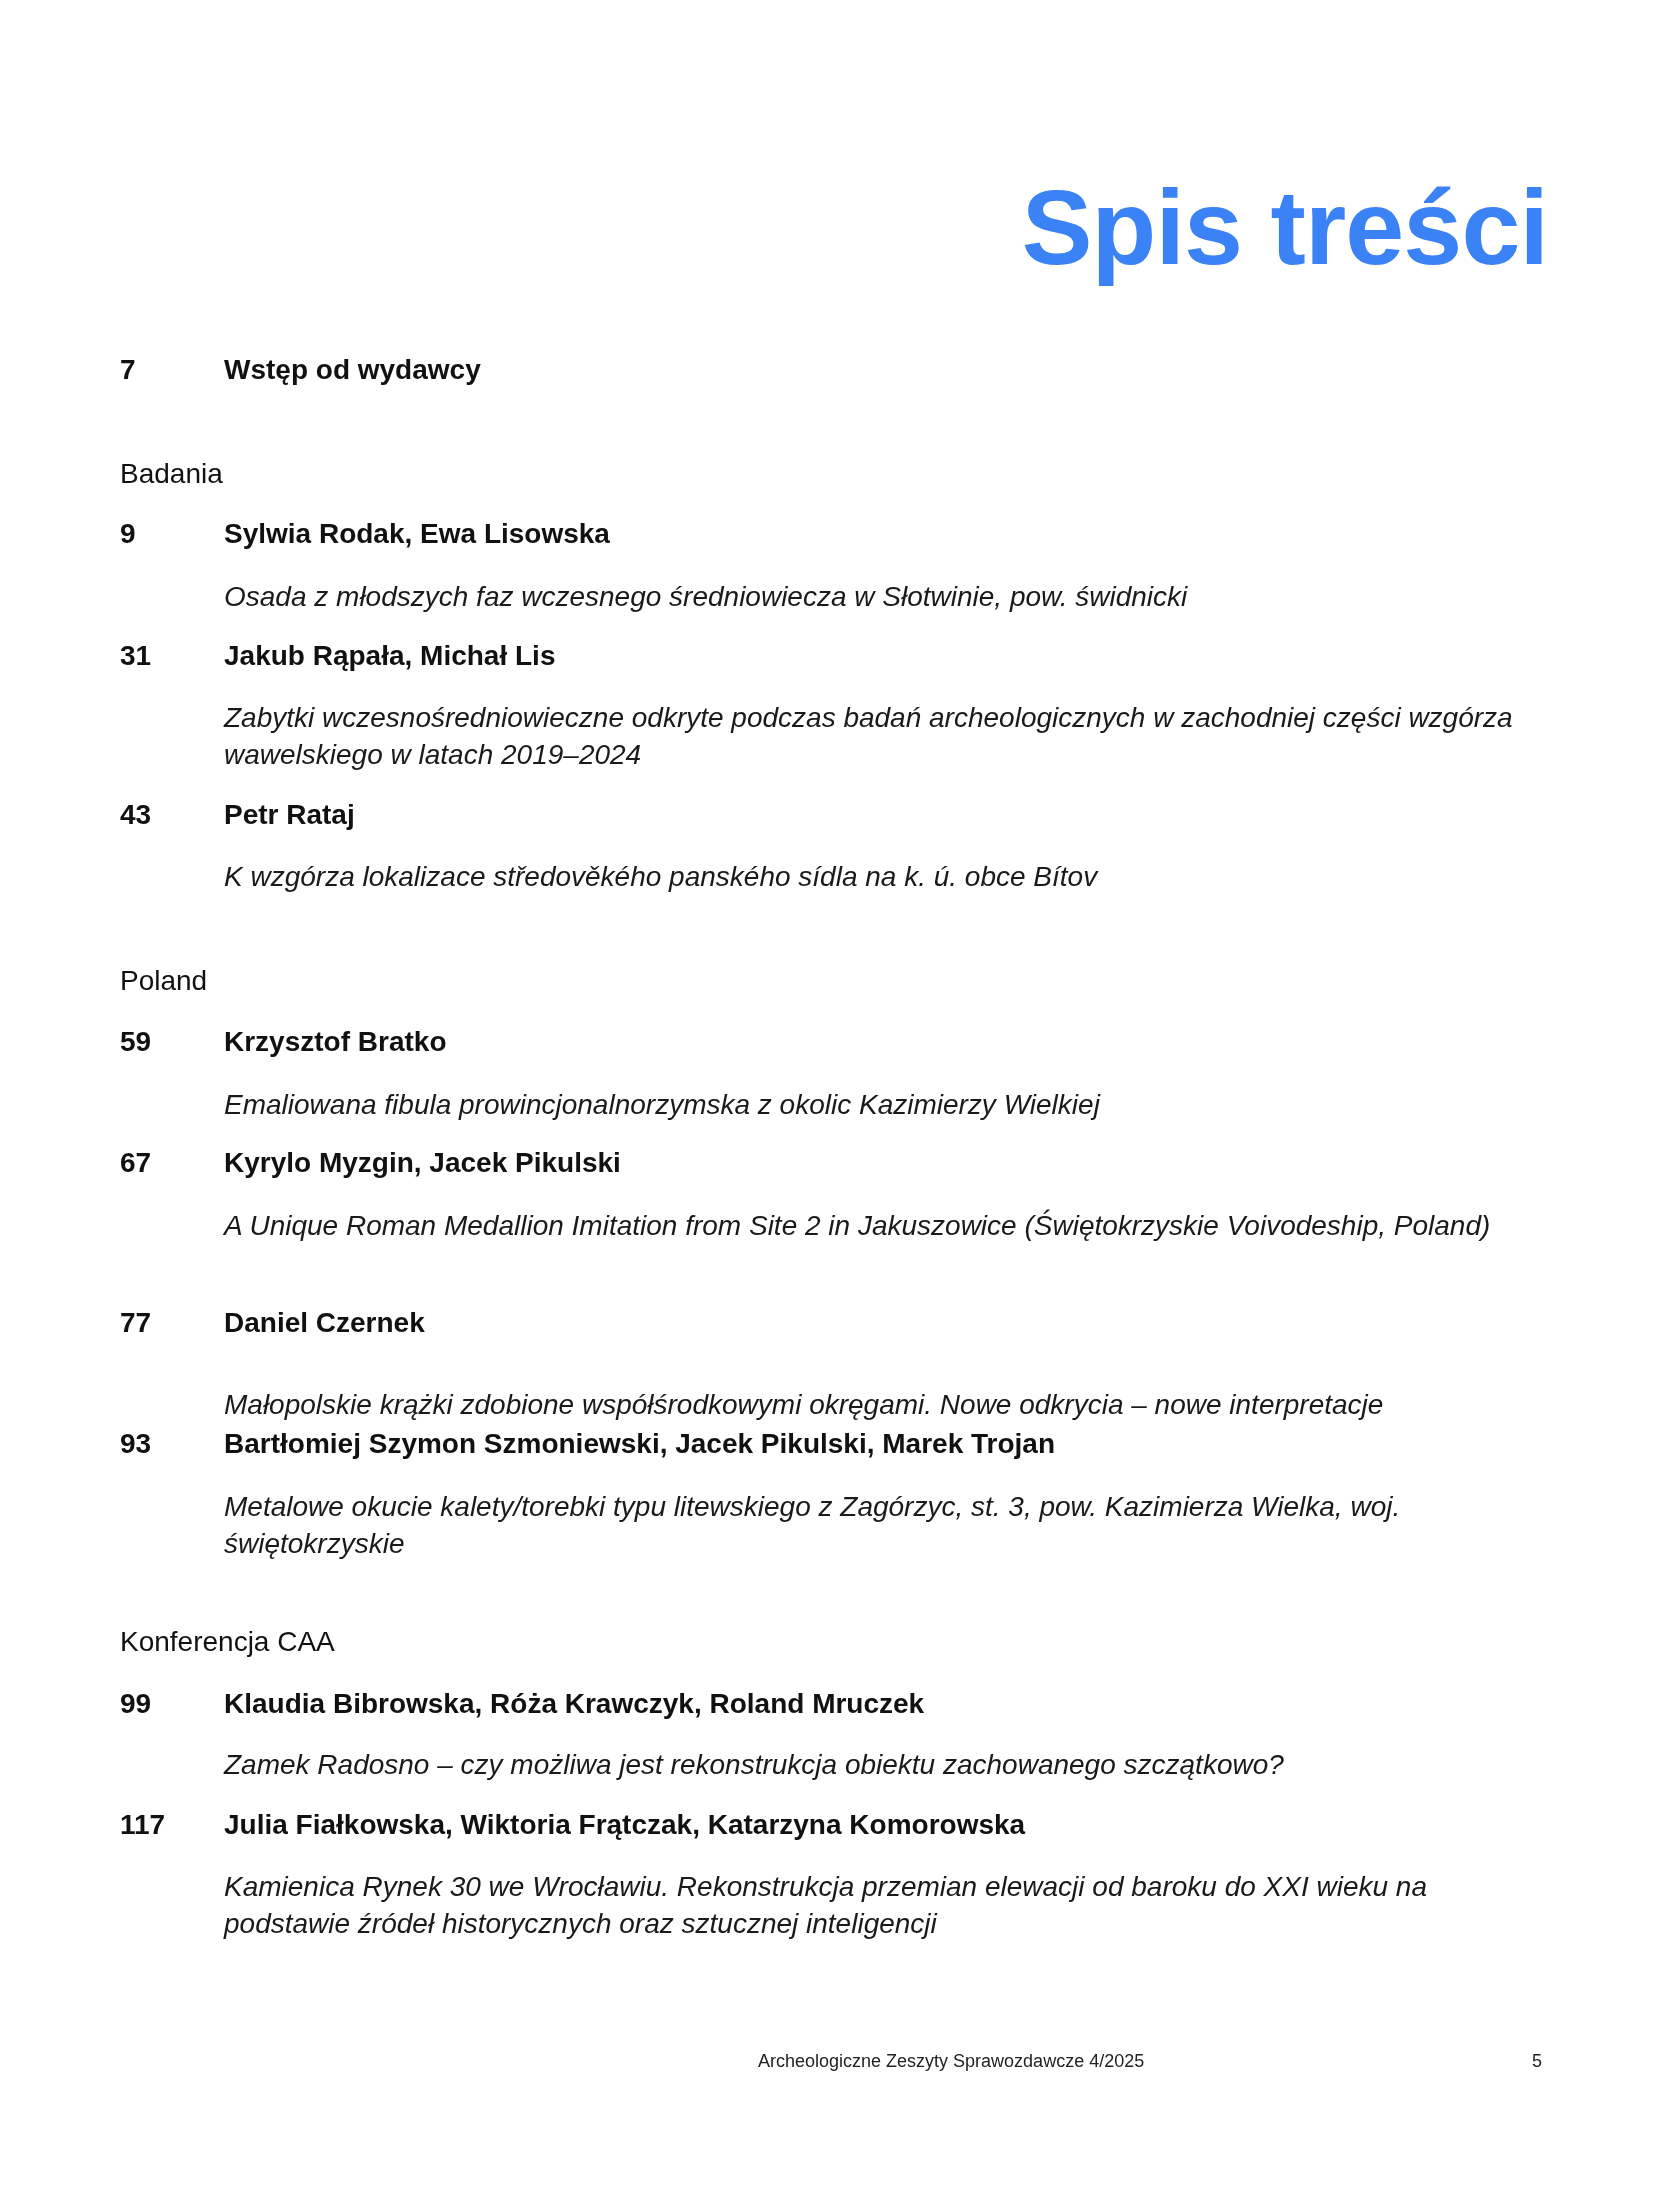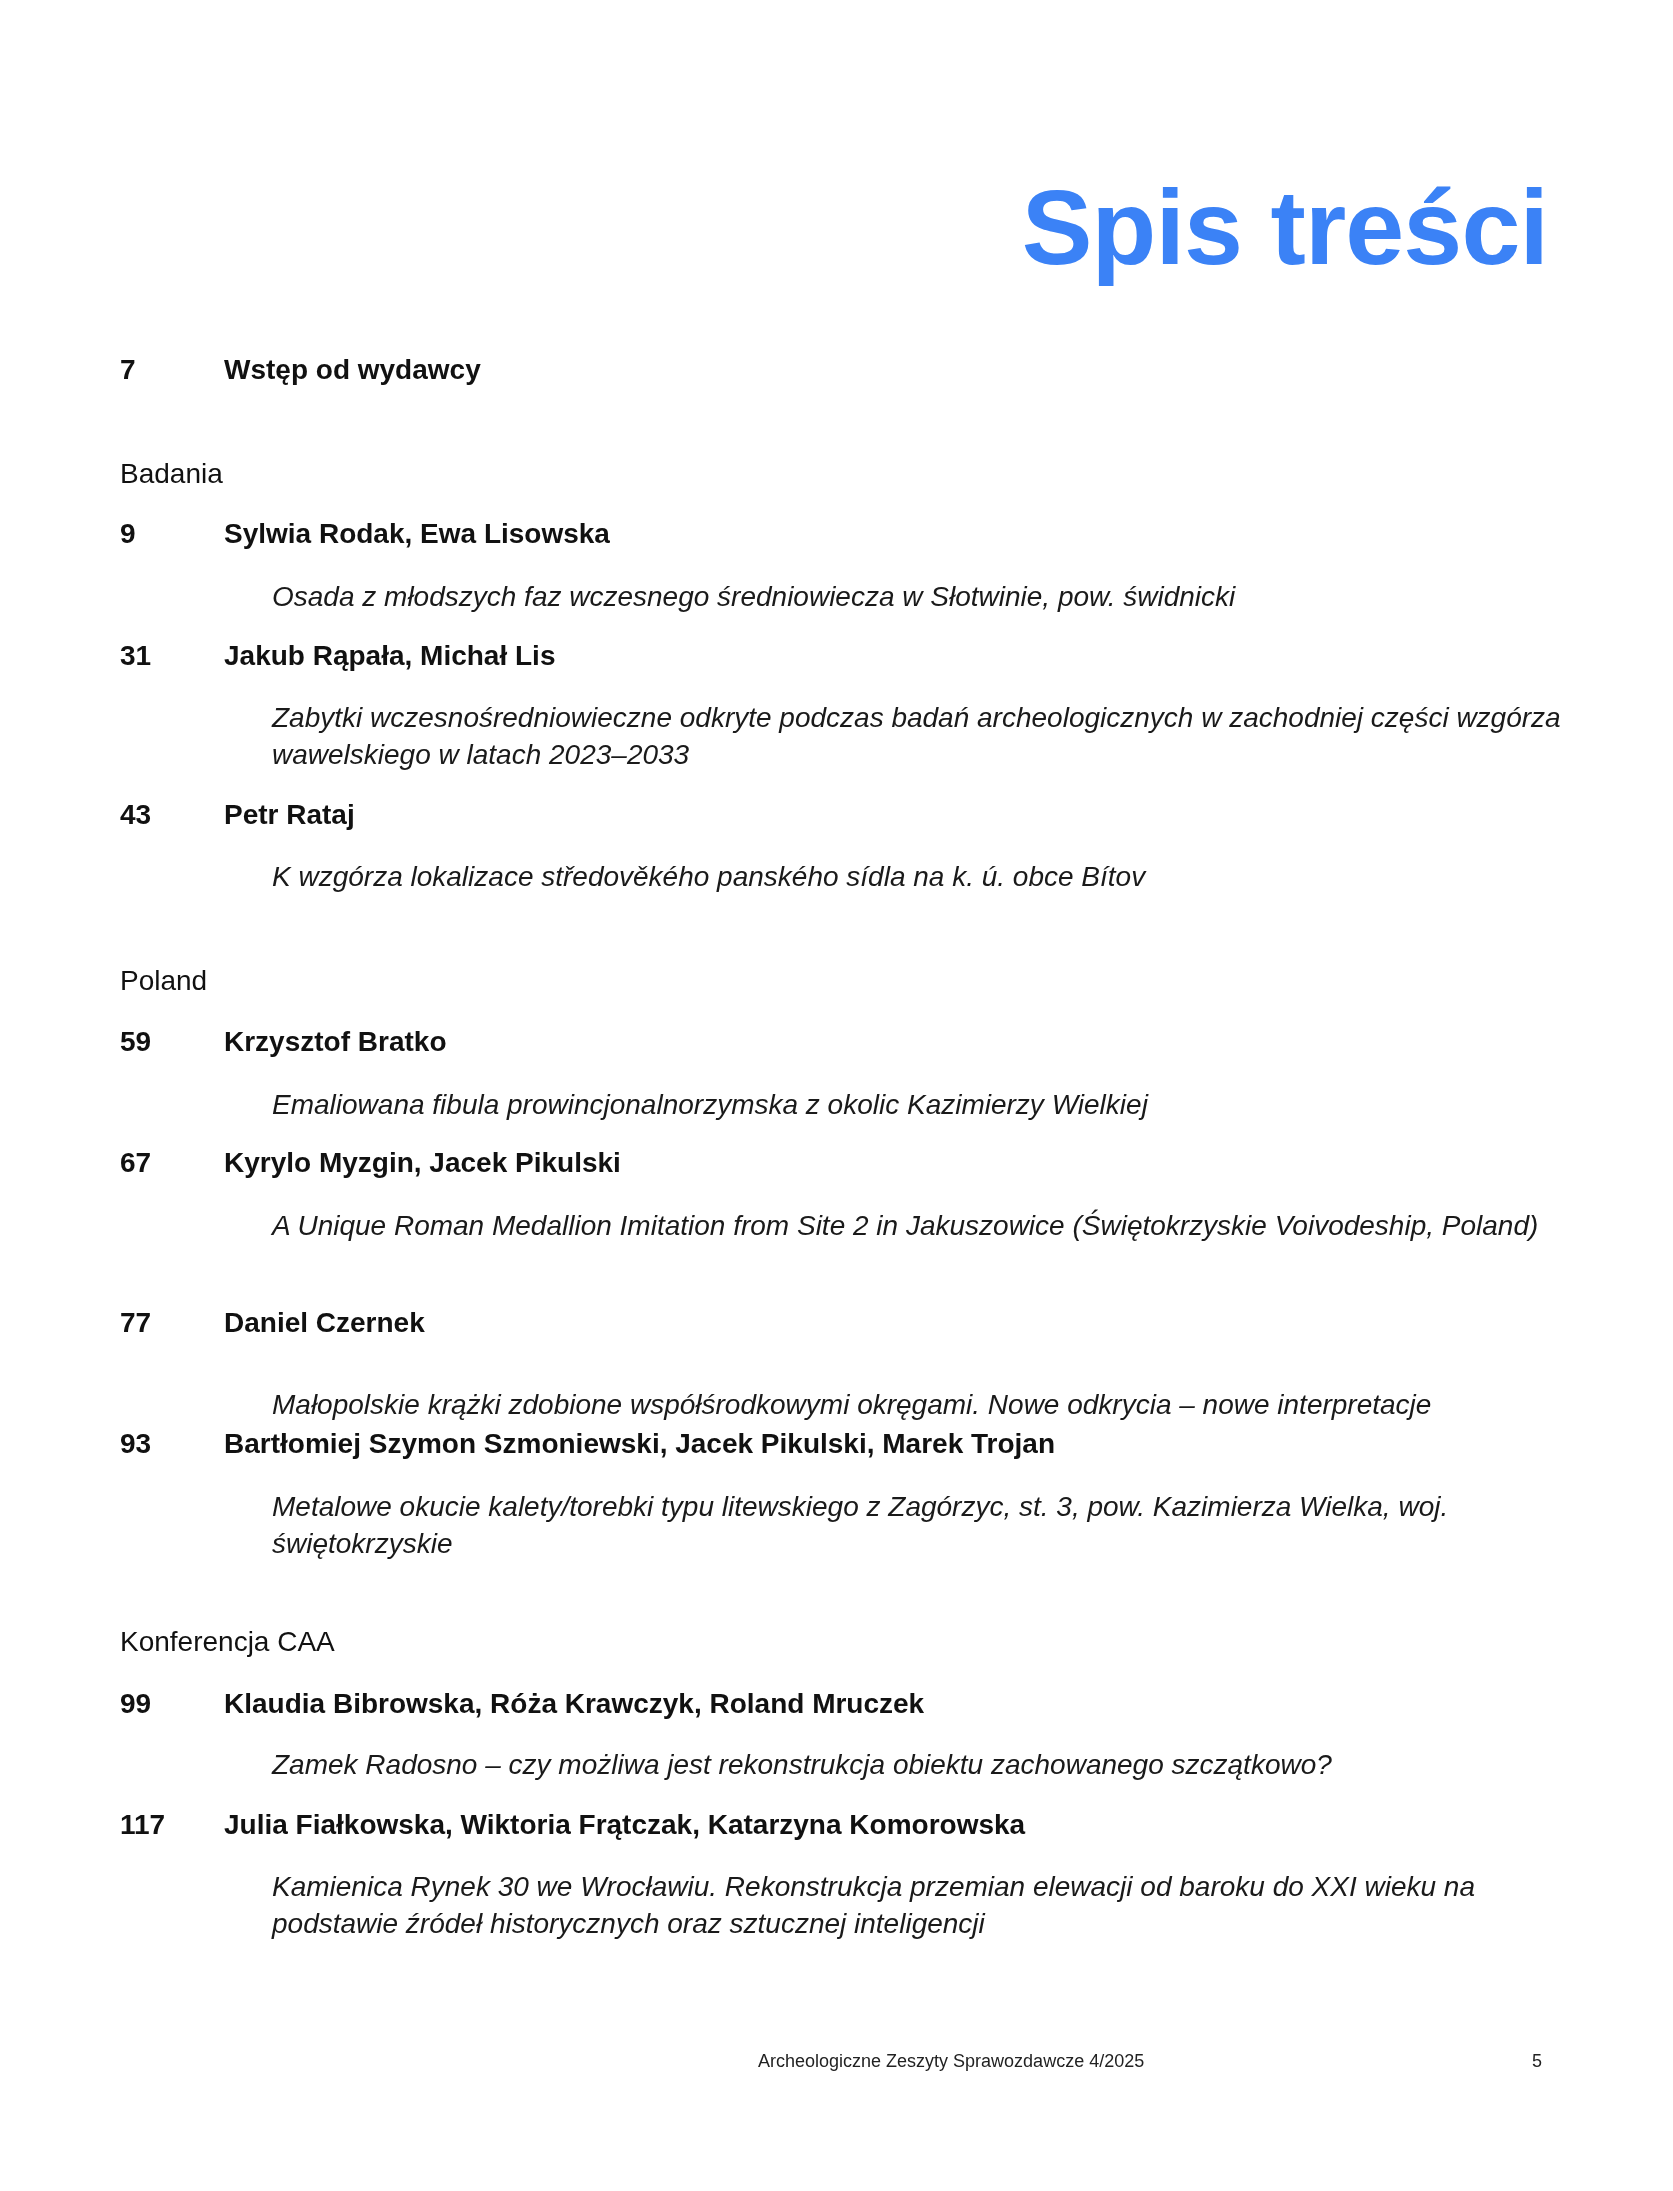--- a/index.html
+++ b/index.html
@@ -7,21 +7,21 @@
          font-family:"Liberation Sans", sans-serif; }
   .title { position:absolute; right:126px; top:103px; font-size:106px; font-weight:bold;
            letter-spacing:-0.9px; line-height:1; color:#3b82f6; }
   .block { position:absolute; left:120px; width:1430px; }
   .entry-head { position:absolute; left:0; width:1430px; font-size:28px; font-weight:bold;
                 line-height:36px; }
   .entry-head .num { position:absolute; left:0; top:0; }
   .entry-head .txt { position:absolute; left:104px; top:0; }
   .section { position:absolute; left:0; font-size:28px; line-height:36px; color:#111; }
   .subtitle { position:absolute; left:104px; width:1327px; font-size:28px; font-style:italic;
-              line-height:37px; color:#1a1a1a;margin-left:48px; }
+              line-height:37px; color:#1a1a1a; }
   .footer { position:absolute; top:2043px; font-size:18px; line-height:36px; color:#222; }
   .footer.journal { left:758px; }
   .footer.page { left:1532px; }
 </style>
 </head>
 <body>
 
 <h1 class="title">Spis treści</h1>
 
 <div class="block" style="top:0;">
@@ -36,21 +36,21 @@
   <div class="entry-head" style="top:516px;">
     <span class="num">9</span>
     <span class="txt">Sylwia Rodak, Ewa Lisowska</span>
   </div>
   <div class="subtitle" style="top:578px;">Osada z młodszych faz wczesnego średniowiecza w Słotwinie, pow. świdnicki</div>
 
   <div class="entry-head" style="top:638px;">
     <span class="num">31</span>
     <span class="txt">Jakub Rąpała, Michał Lis</span>
   </div>
-  <div class="subtitle" style="top:699px;">Zabytki wczesnośredniowieczne odkryte podczas badań archeologicznych w zachodniej części wzgórza wawelskiego w latach 2023–2033</div>
+  <div class="subtitle" style="top:699px;">Zabytki wczesnośredniowieczne odkryte podczas badań archeologicznych w zachodniej części wzgórza wawelskiego w latach 2019–2024</div>
 
   <div class="entry-head" style="top:797px;">
     <span class="num">43</span>
     <span class="txt">Petr Rataj</span>
   </div>
   <div class="subtitle" style="top:858px;">K wzgórza lokalizace středověkého panského sídla na k. ú. obce Bítov</div>
 
   <div class="section" style="top:963px;">Poland</div>
 
   <div class="entry-head" style="top:1024px;">

